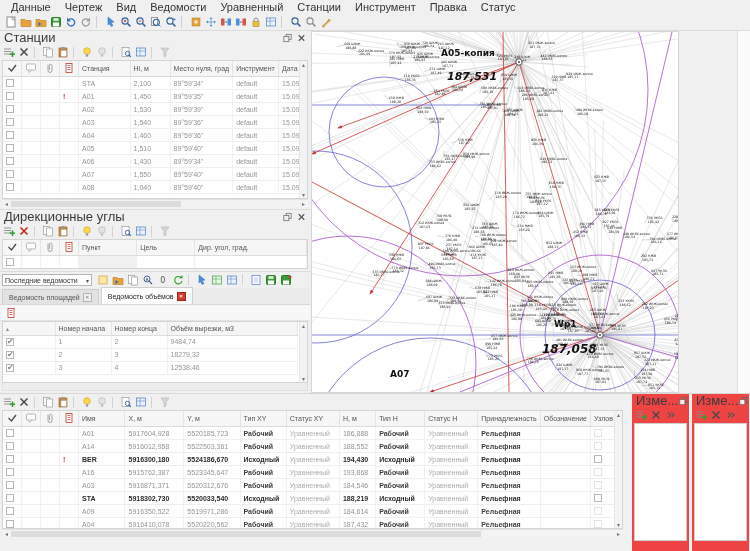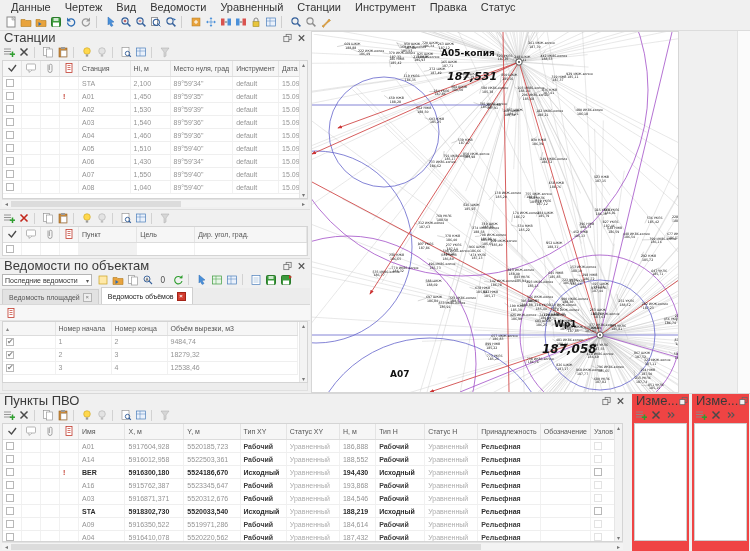--- a/index.html
+++ b/index.html
@@ -428,20 +428,36 @@
           </div>
       </div>
       <div class="hscroll" style="margin:0 2px">
         <span class="sarr" style="position:absolute">◂</span>
         <div class="hthumb" style="width:170px"></div>
         <span class="sarr" style="margin-left:auto">▸</span>
       </div>
     </div>
 
     <div class="panel" style="margin-top:2px;border-top:1px solid #ddd">
+      <div class="panel-title">
+        <span>Дирекционные углы</span>
+        <span class="pt-icons">
+          <span class="js-float">
+              <svg width="12" height="12" viewBox="0 0 12 12">
+                <rect x="4.5" y="2" width="5.5" height="5.5" fill="none" stroke="#666" stroke-width="0.8"></rect>
+                <rect x="2" y="4.5" width="5.5" height="5.5" fill="#f0f0f0" stroke="#666" stroke-width="0.8"></rect>
+              </svg>
+            </span>
+          <span class="js-closex">
+              <svg width="12" height="12" viewBox="0 0 12 12">
+                <path d="M3 3l6 6M9 3l-6 6" stroke="#555" stroke-width="1.2"></path>
+              </svg>
+            </span>
+        </span>
+      </div>
       <div class="panel-toolbar">
           <span class="pt-i">
             <svg width="12" height="12" viewBox="0 0 12 12">
               <path d="M1 3h7M1 5.5h7M1 8h7" stroke="#8a8a8a" stroke-width="0.9"></path>
               <line x1="9.5" y1="5.5" x2="9.5" y2="11" stroke="#2f9e2f" stroke-width="1.5"></line>
               <line x1="6.8" y1="8.2" x2="12.2" y2="8.2" stroke="#2f9e2f" stroke-width="1.5"></line>
             </svg>
           </span>
           <span class="pt-i">
             <svg width="12" height="12" viewBox="0 0 12 12">
@@ -535,36 +551,20 @@
                 <td style="background:#f1f1f1"></td>
                 <td></td>
                 <td></td>
               </tr>
             </tbody>
           </table>
       </div>
     </div>
 
     <div class="panel" style="margin-top:2px;border-top:1px solid #ddd">
-      <div class="panel-title">
-        <span>Ведомости по объектам</span>
-        <span class="pt-icons">
-          <span class="js-float">
-              <svg width="12" height="12" viewBox="0 0 12 12">
-                <rect x="4.5" y="2" width="5.5" height="5.5" fill="none" stroke="#666" stroke-width="0.8"></rect>
-                <rect x="2" y="4.5" width="5.5" height="5.5" fill="#f0f0f0" stroke="#666" stroke-width="0.8"></rect>
-              </svg>
-            </span>
-          <span class="js-closex">
-              <svg width="12" height="12" viewBox="0 0 12 12">
-                <path d="M3 3l6 6M9 3l-6 6" stroke="#555" stroke-width="1.2"></path>
-              </svg>
-            </span>
-        </span>
-      </div>
       <div class="panel-toolbar">
         <div class="dropdown">
           <span>Последние ведомости</span>
           <span style="font-size:6px;color:#555">▾</span>
         </div>
         <span id="reports-icons" style="display:flex;gap:1px">
             <span class="pt-i">
               <svg width="12" height="12" viewBox="0 0 12 12">
                 <rect x="2" y="2" width="8" height="8" fill="#ffe9a8" stroke="#c9a220" stroke-width="0.7"></rect>
               </svg>
@@ -1416,36 +1416,20 @@
         <circle cx="288" cy="303" r="0.9" fill="#333"></circle>
         <text x="242" y="295" font-size="9" font-weight="bold" fill="#111">Wp1</text>
         <text x="230" y="321" font-size="12" font-style="italic" font-weight="bold" fill="#111">187,058</text>
         <text x="78" y="345" font-size="9" font-weight="bold" fill="#111">A07</text>
       </svg>
   </div>
   <div id="right-strip"></div>
 
   <div id="bottom-dock">
     <div class="panel" style="position:absolute;left:0;top:0;width:629px;height:158px">
-      <div class="panel-title">
-        <span>Пункты ПВО</span>
-        <span class="pt-icons">
-          <span class="js-float">
-              <svg width="12" height="12" viewBox="0 0 12 12">
-                <rect x="4.5" y="2" width="5.5" height="5.5" fill="none" stroke="#666" stroke-width="0.8"></rect>
-                <rect x="2" y="4.5" width="5.5" height="5.5" fill="#f0f0f0" stroke="#666" stroke-width="0.8"></rect>
-              </svg>
-            </span>
-          <span class="js-closex">
-              <svg width="12" height="12" viewBox="0 0 12 12">
-                <path d="M3 3l6 6M9 3l-6 6" stroke="#555" stroke-width="1.2"></path>
-              </svg>
-            </span>
-        </span>
-      </div>
       <div class="panel-toolbar">
           <span class="pt-i">
             <svg width="12" height="12" viewBox="0 0 12 12">
               <path d="M1 3h7M1 5.5h7M1 8h7" stroke="#8a8a8a" stroke-width="0.9"></path>
               <line x1="9.5" y1="5.5" x2="9.5" y2="11" stroke="#2f9e2f" stroke-width="1.5"></line>
               <line x1="6.8" y1="8.2" x2="12.2" y2="8.2" stroke="#2f9e2f" stroke-width="1.5"></line>
             </svg>
           </span>
           <span class="pt-i">
             <svg width="12" height="12" viewBox="0 0 12 12">

